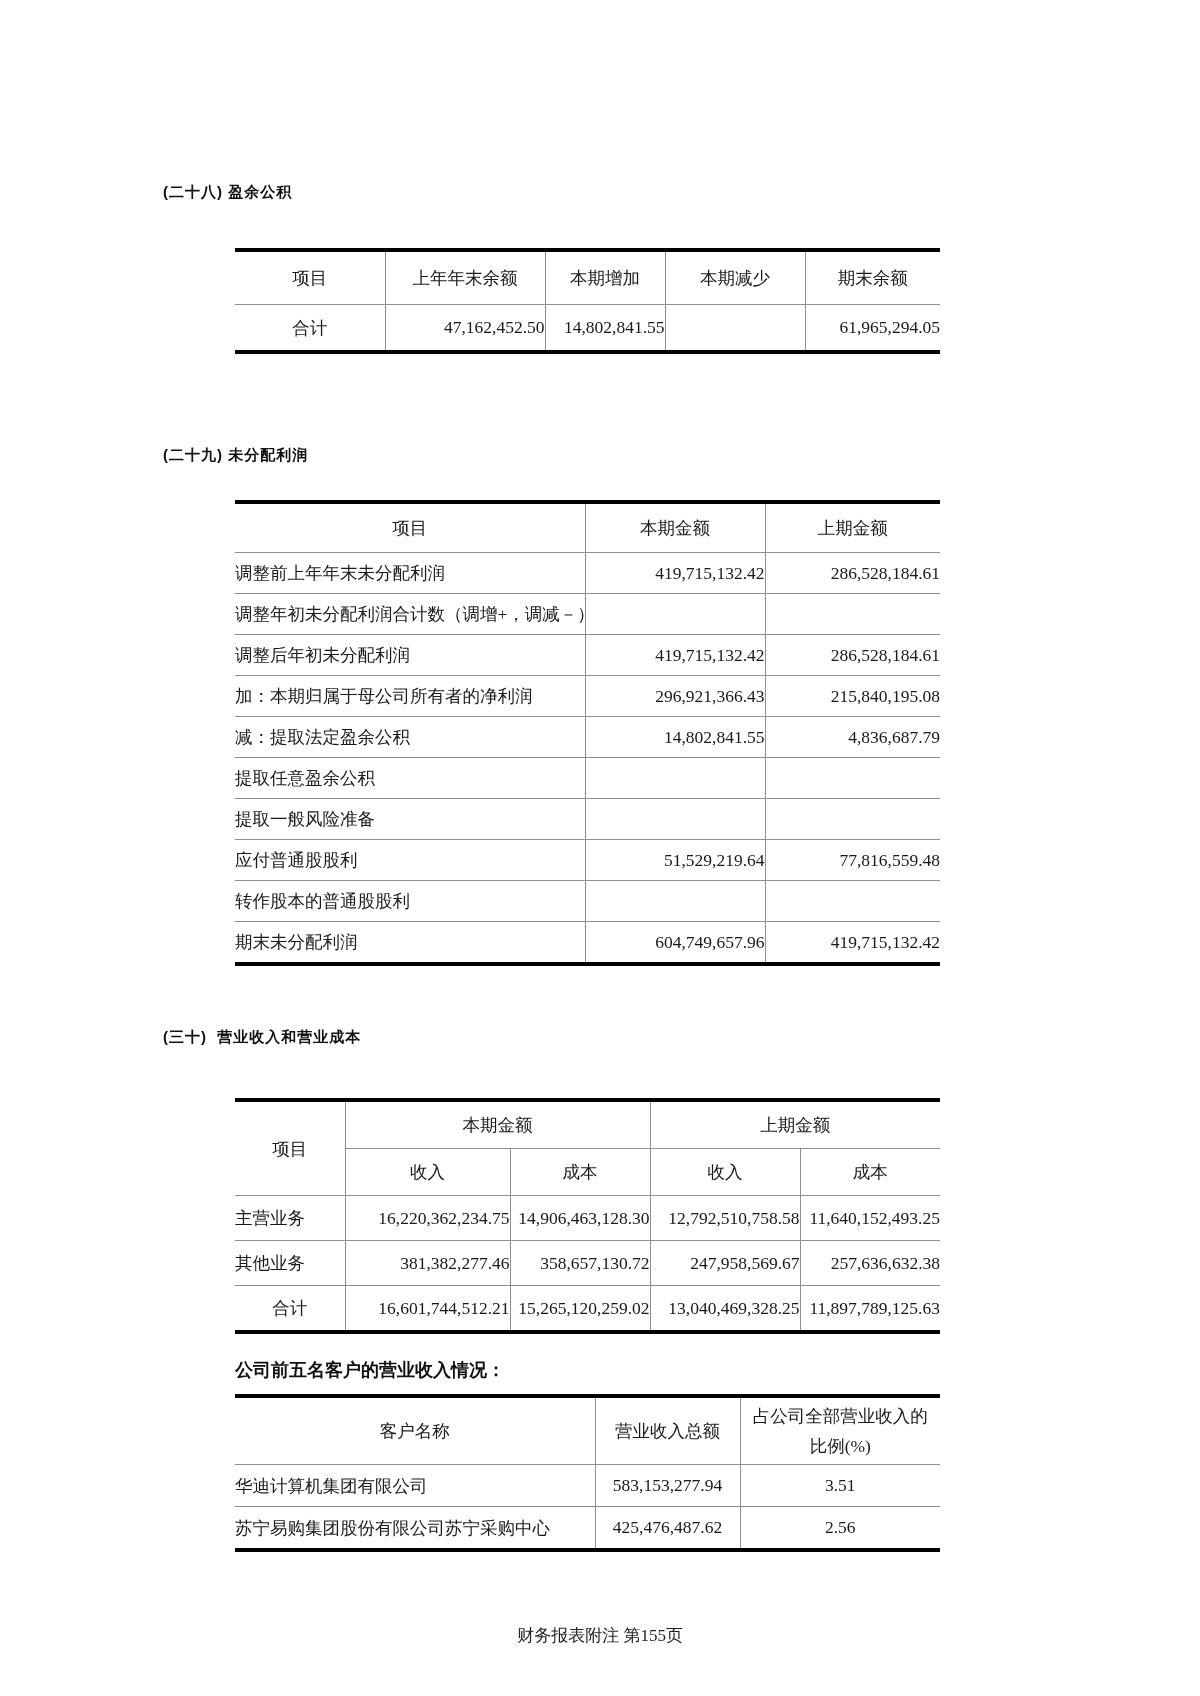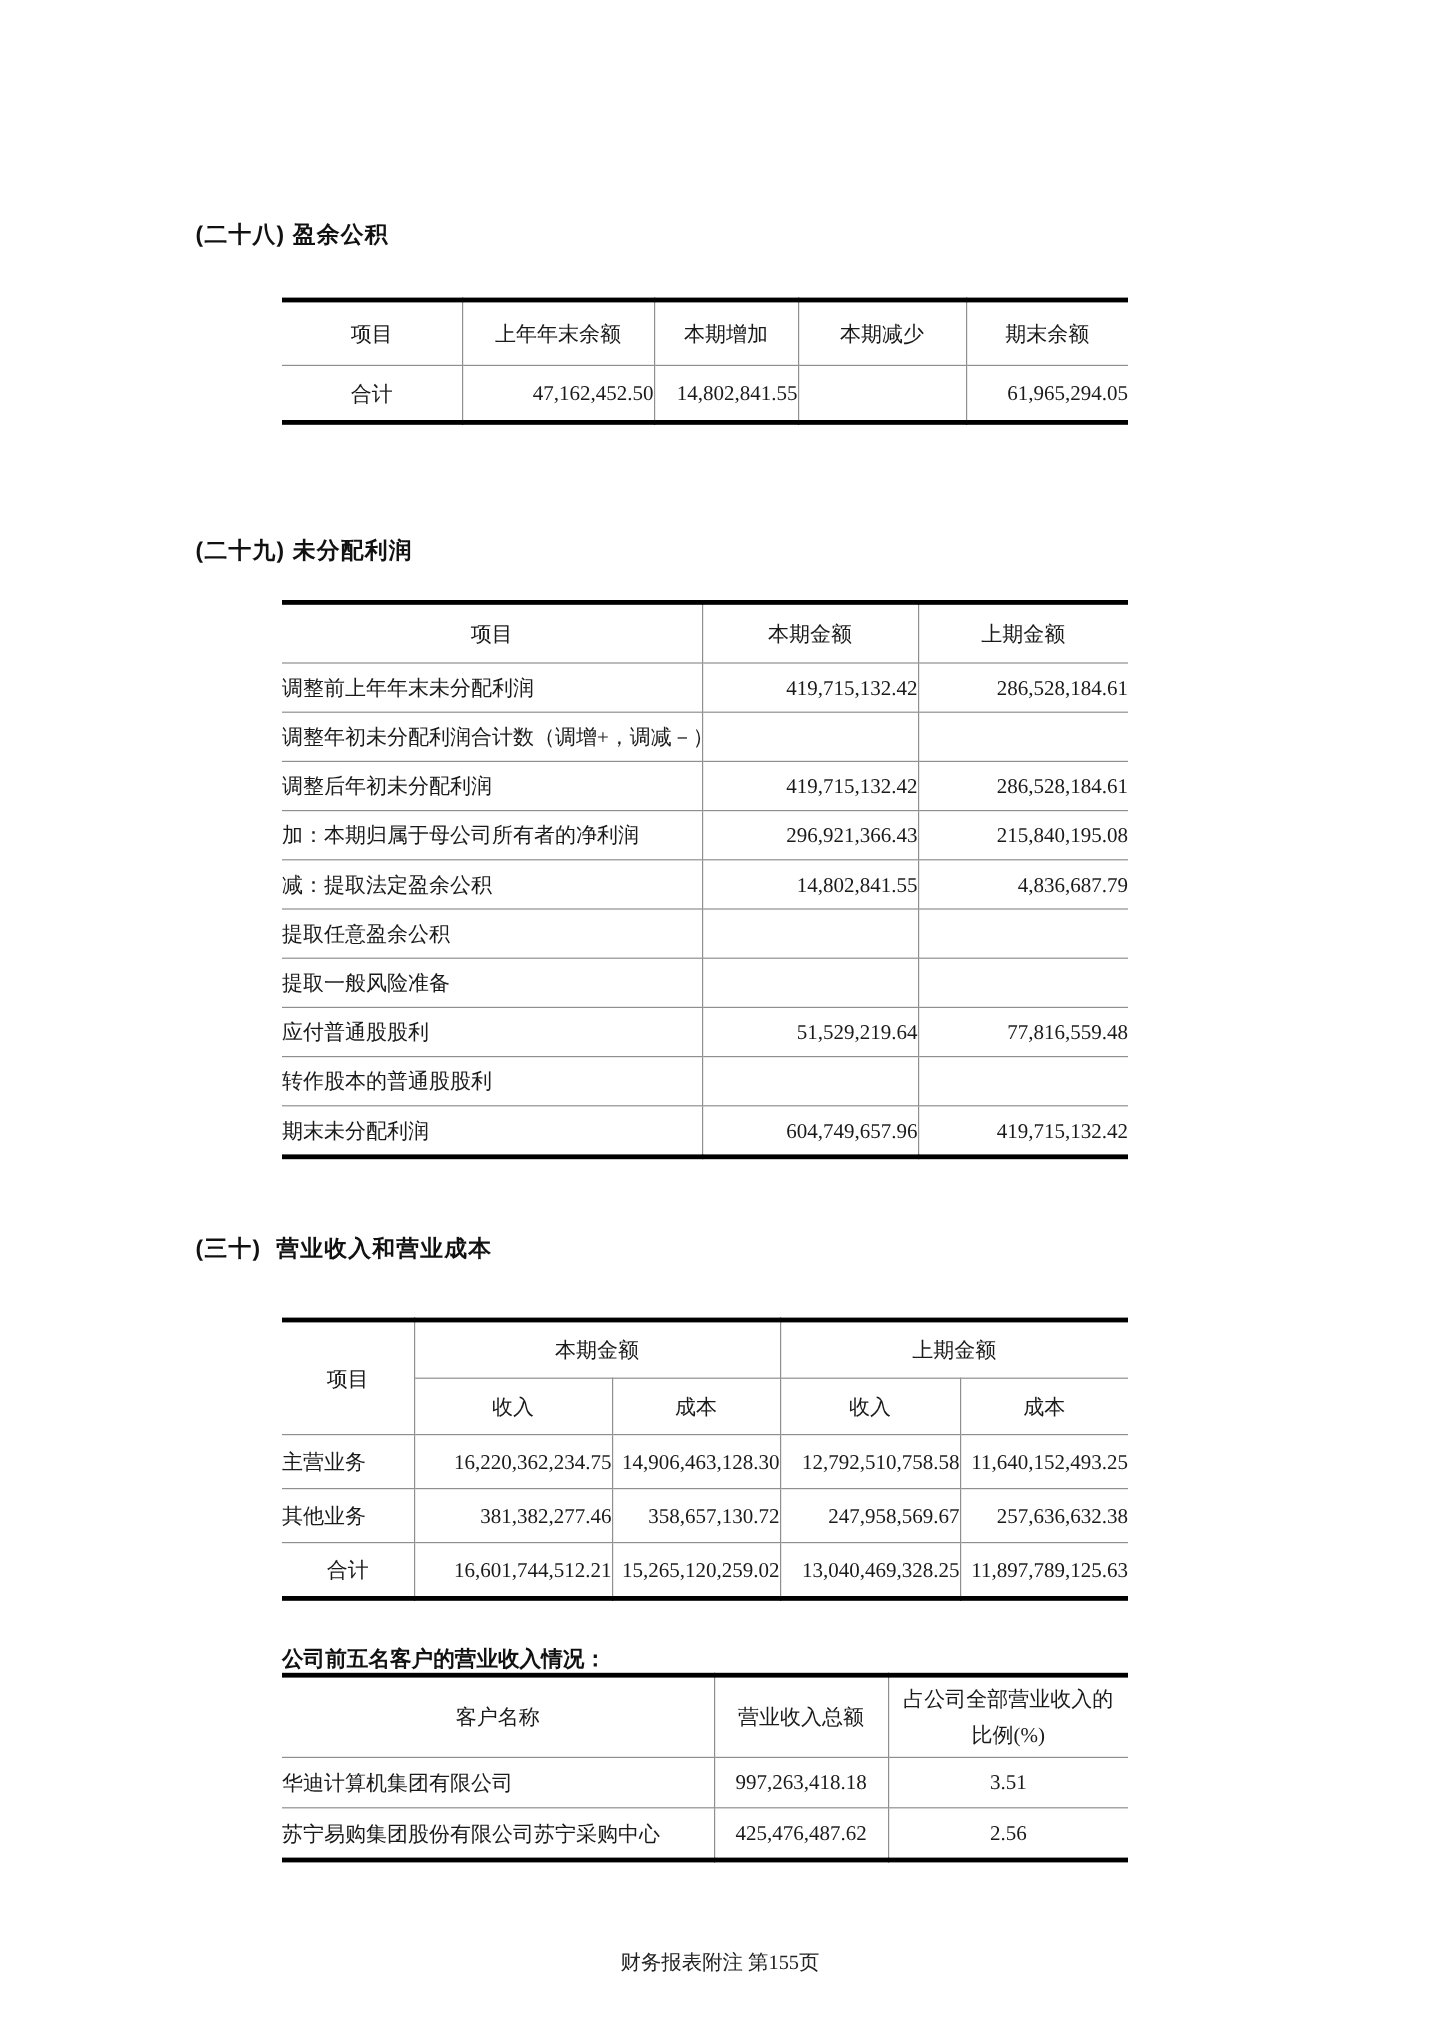--- a/index.html
+++ b/index.html
@@ -10,33 +10,32 @@
     background:#ffffff;
     font-family:"Liberation Serif","DejaVu Serif",serif;
     color:#1a1a1a;
     overflow:hidden;
   }
   .sec-heading{
     position:absolute;
     left:163px;
     font-family:"Liberation Sans","DejaVu Sans",sans-serif;
     font-weight:700;
-    font-size:19px;
+    font-size:15px;
     letter-spacing:1px;
     color:#111;
     white-space:pre;
   }
   .sub-label{
     position:absolute;
     left:235px;
     font-family:Liberation Sans, sans-serif;
     font-weight:600;
     font-size:18px;
     color:#111;
-    margin-top:12px;
   }
   table.fin{
     position:absolute;
     left:235px;
     width:705px;
     border-collapse:collapse;
     table-layout:fixed;
     border-top:4px solid #000;
     border-bottom:4px solid #000;
     border-left:hidden;
@@ -253,21 +252,21 @@
         <th>营业收入总额</th>
         <th class="twoline">
           <div>占公司全部营业收入的</div>
           <div>比例(%)</div>
         </th>
       </tr>
     </thead>
     <tbody>
       <tr>
         <td class="cl-sm">华迪计算机集团有限公司</td>
-        <td class="cnum">997,263,418.18</td>
+        <td class="cnum">583,153,277.94</td>
         <td class="cnum">3.51</td>
       </tr>
       <tr>
         <td class="cl-sm">苏宁易购集团股份有限公司苏宁采购中心</td>
         <td class="cnum">425,476,487.62</td>
         <td class="cnum">2.56</td>
       </tr>
     </tbody>
   </table>
 

